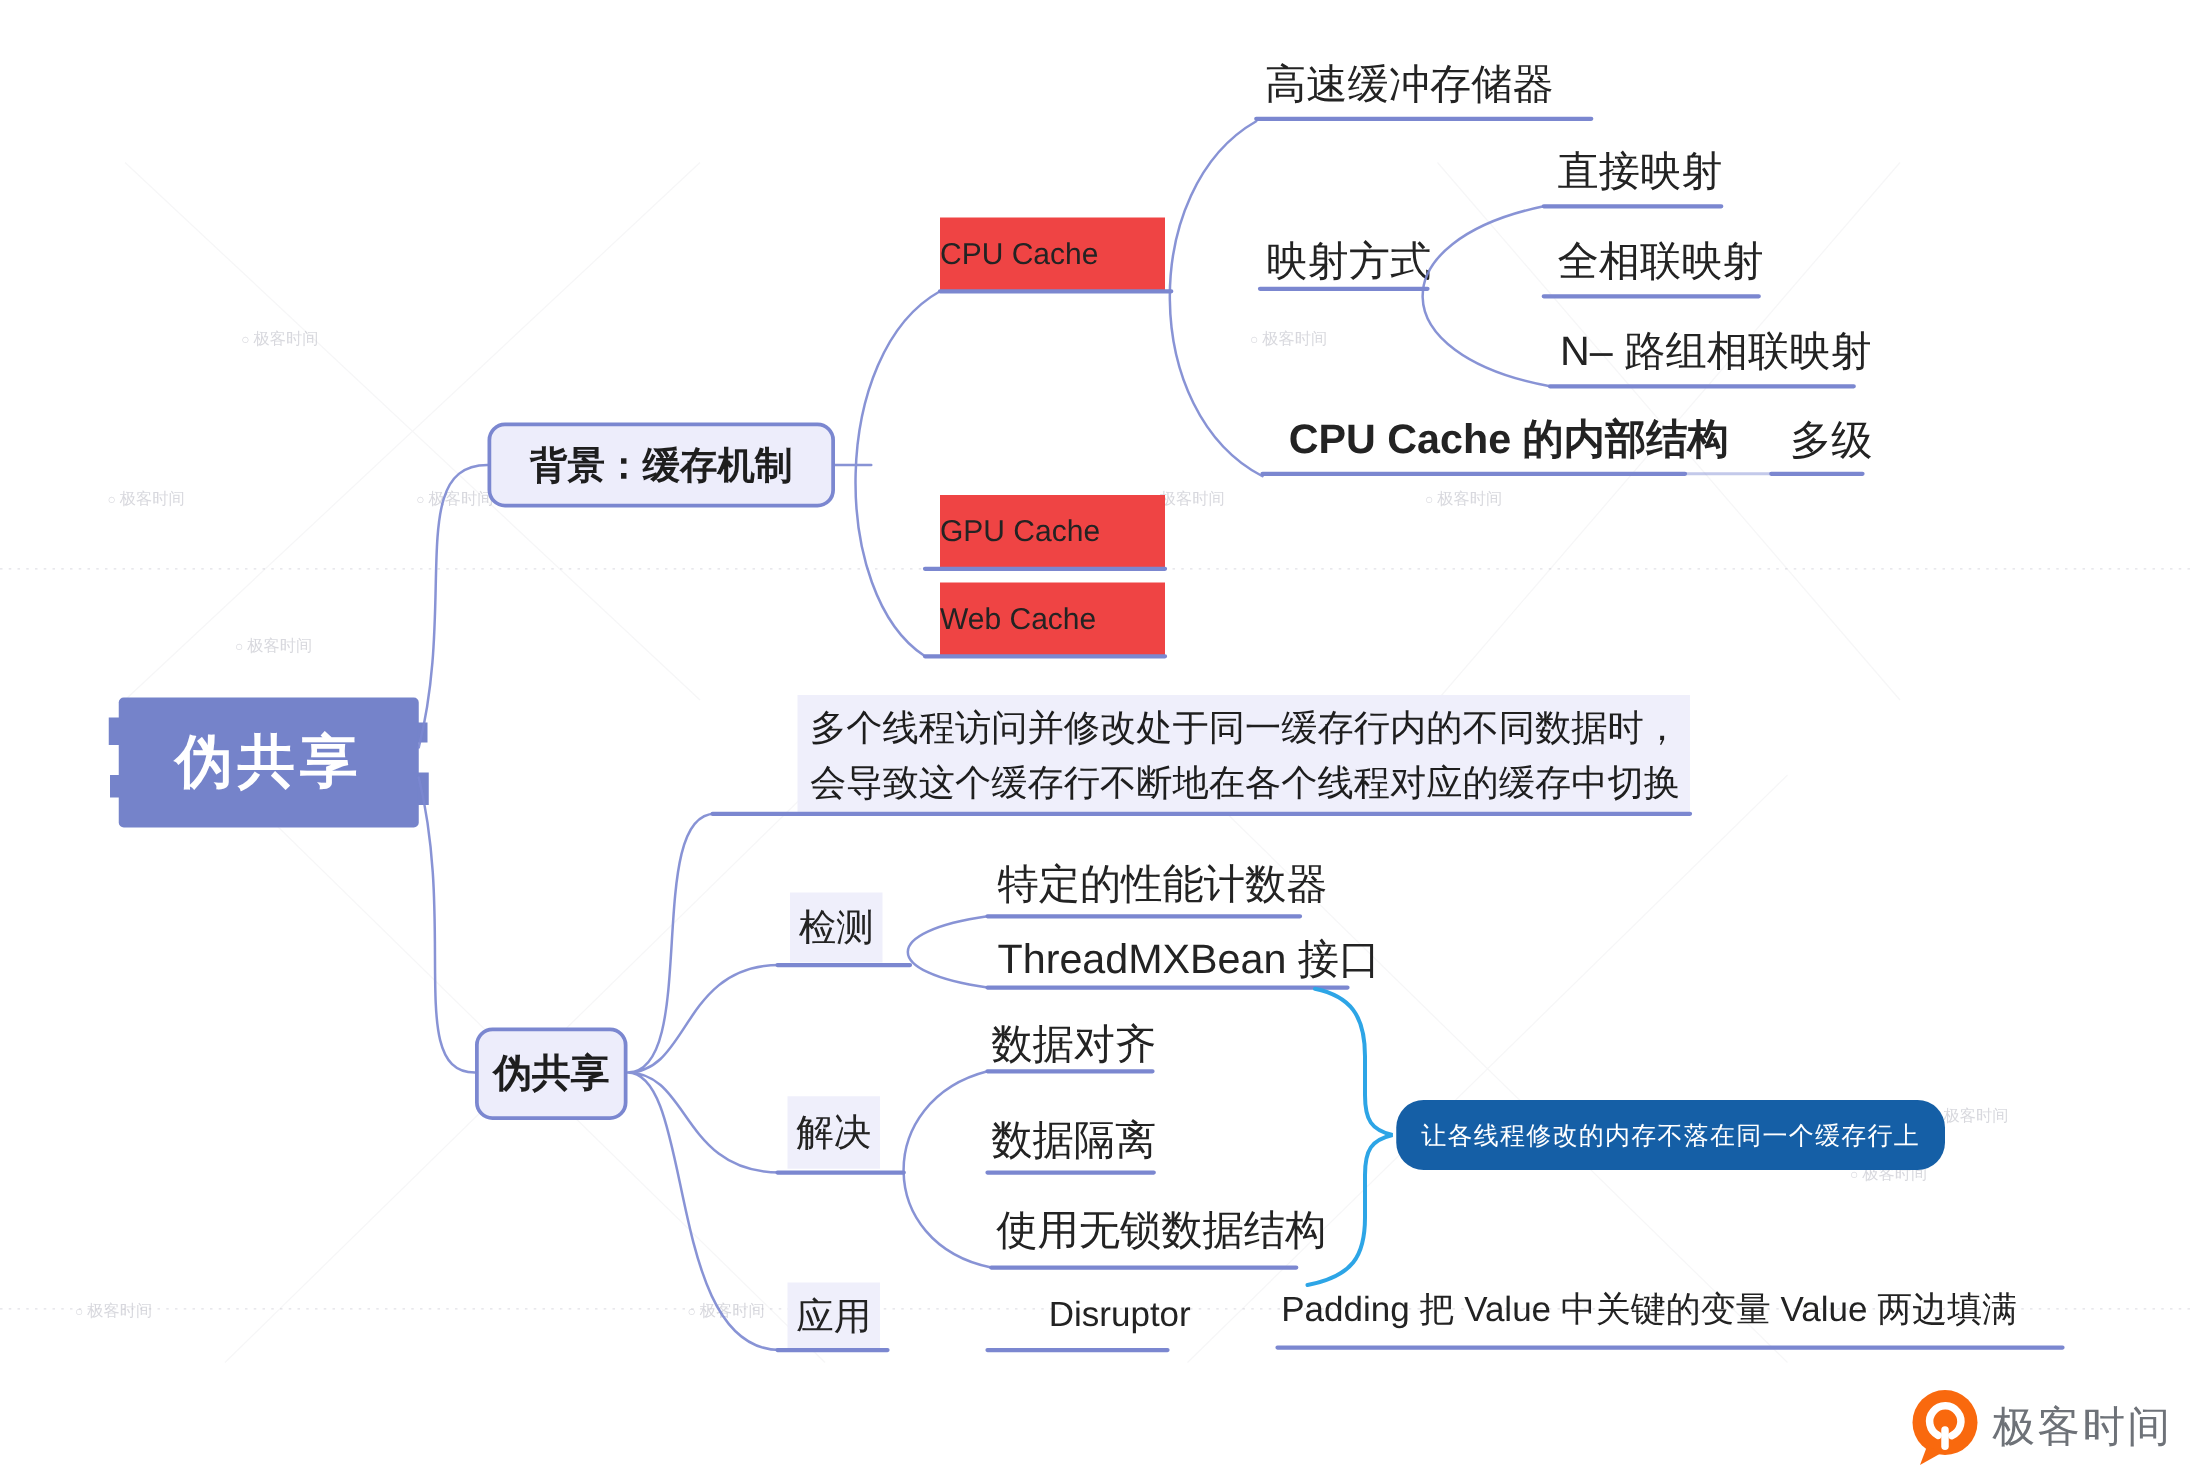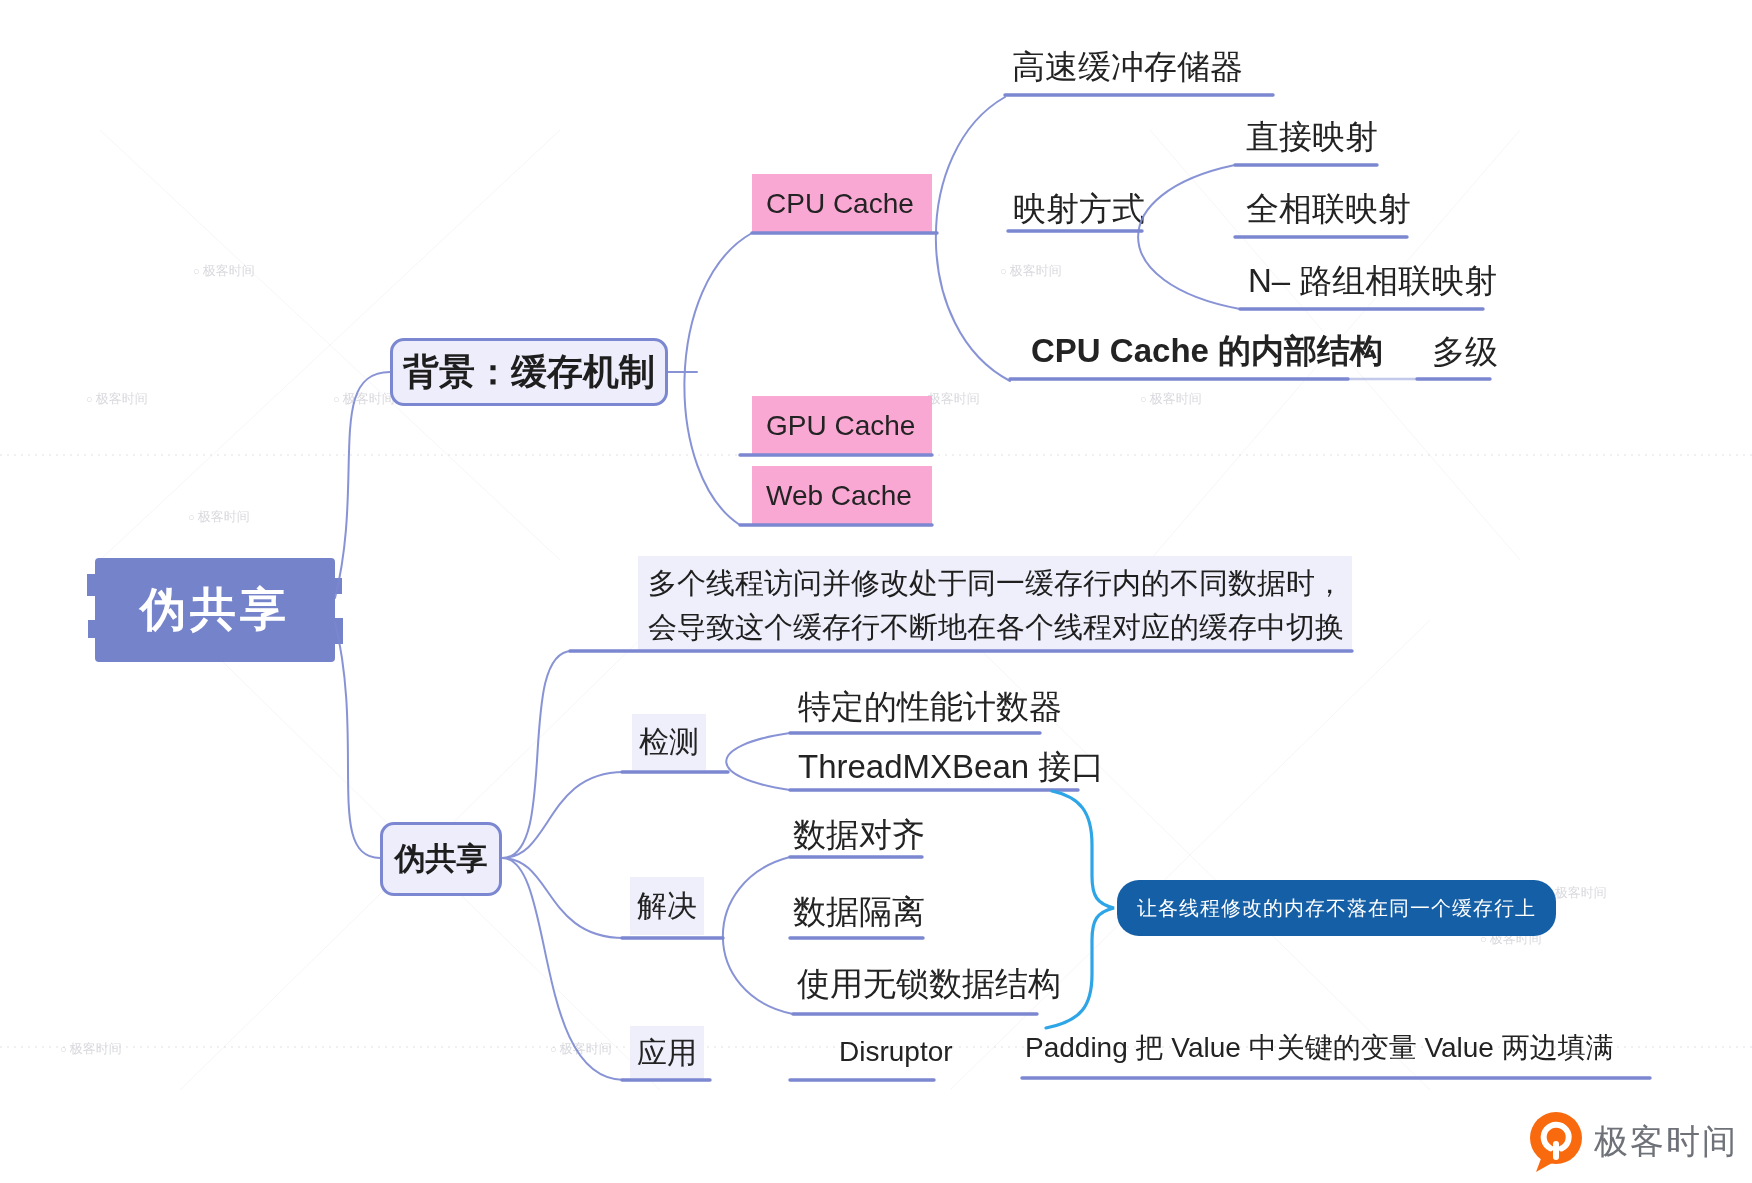--- a/index.html
+++ b/index.html
@@ -1,21 +1,21 @@
 <!DOCTYPE html>
 <html><head>
 <meta charset="utf-8">
 <style>
   html,body{margin:0;padding:0;background:#ffffff;}
   .stage{position:relative;width:1752px;height:1183px;background:#ffffff;overflow:hidden;
          font-family:"Liberation Sans","DejaVu Sans",sans-serif;color:#262626;}
   svg.net{position:absolute;left:0;top:0;pointer-events:none;}
   .label{position:absolute;font-size:33px;white-space:nowrap;color:#232323;line-height:1.15;}
-  .tag{position:absolute;background:#f9a8d4;display:flex;align-items:center;font-size:28px;
-       padding-left:14px;box-sizing:border-box;color:#232323;white-space:nowrap;}
+  .tag{position:absolute;background:#ef4444;display:flex;align-items:center;font-size:24px;
+       box-sizing:border-box;color:#232323;white-space:nowrap;}
   .mini{position:absolute;background:#efeffb;display:flex;align-items:center;justify-content:center;
         font-size:30px;color:#232323;}
   .box{position:absolute;background:#ededfb;border:3px solid #7b87d0;border-radius:14px;
        display:flex;align-items:center;justify-content:center;font-weight:700;color:#1e1e1e;
        box-sizing:border-box;white-space:nowrap;}
   .root{position:absolute;left:95px;top:558px;width:240px;height:104px;background:#7583ca;
         display:flex;align-items:center;justify-content:center;font-size:46px;font-weight:700;
         color:#ffffff;letter-spacing:4px;border-radius:4px;}
   .root::before{content:"";position:absolute;left:-8px;top:16px;width:9px;height:22px;background:#7583ca;}
   .root::after{content:"";position:absolute;right:-8px;bottom:18px;width:9px;height:26px;background:#7583ca;}
@@ -53,21 +53,21 @@
   <span class="wm" style="left:60px;top:1040px;">极客时间</span>
   <span class="wm" style="left:550px;top:1040px;">极客时间</span>
   <span class="wm" style="left:1480px;top:930px;">极客时间</span>
 
   <div class="root">
     <span class="n1"></span>
     <span class="n2"></span>
     <span>伪共享</span>
   </div>
 
-  <div class="box" style="left:390px;top:338px;width:278px;height:68px;font-size:36px;">背景：缓存机制</div>
+  <div class="box" style="left:390px;top:338px;width:278px;height:68px;font-size:30px;">背景：缓存机制</div>
 
   <div class="tag" style="left:752px;top:174px;width:180px;height:59px;">CPU Cache</div>
 
   <div class="label" style="left:1012px;top:48px;">高速缓冲存储器</div>
 
   <div class="label" style="left:1013px;top:190px;">映射方式</div>
 
   <div class="label" style="left:1246px;top:118px;">直接映射</div>
 
   <div class="label" style="left:1246px;top:190px;">全相联映射</div>

